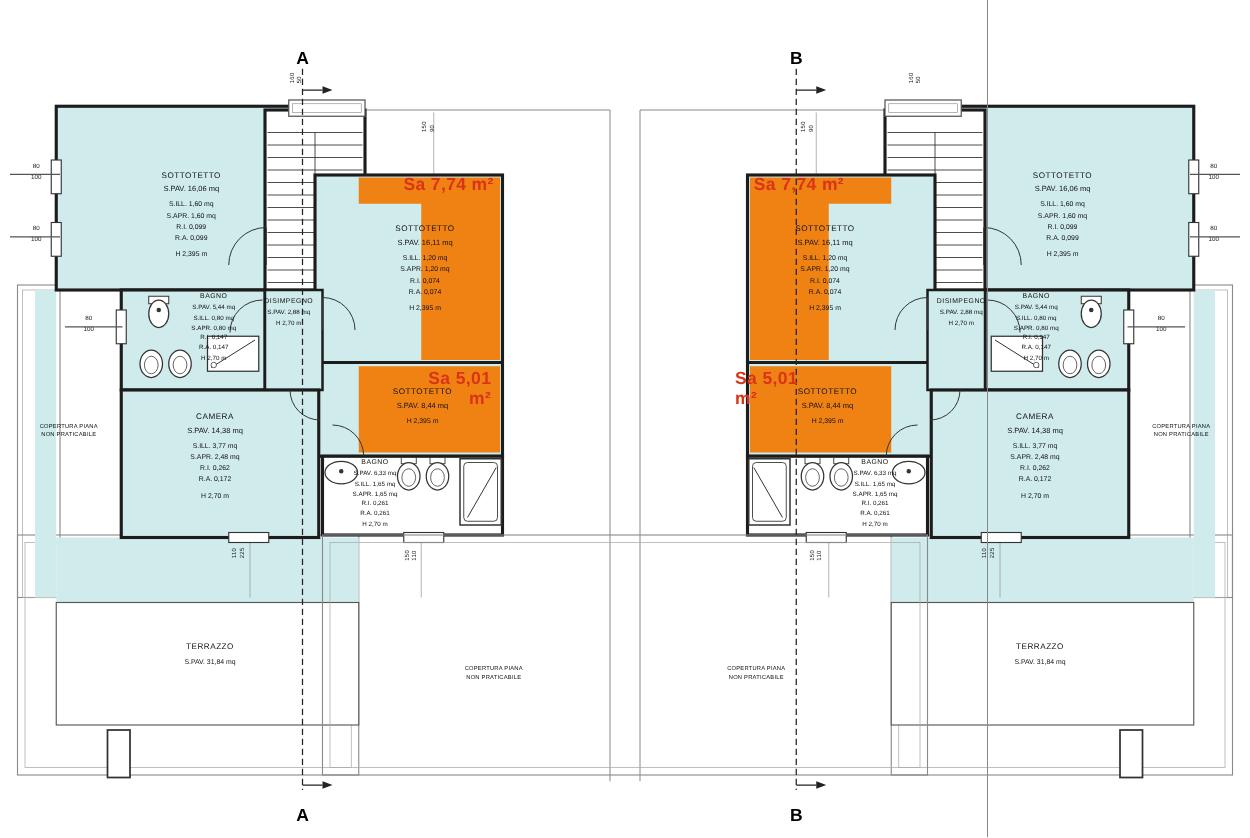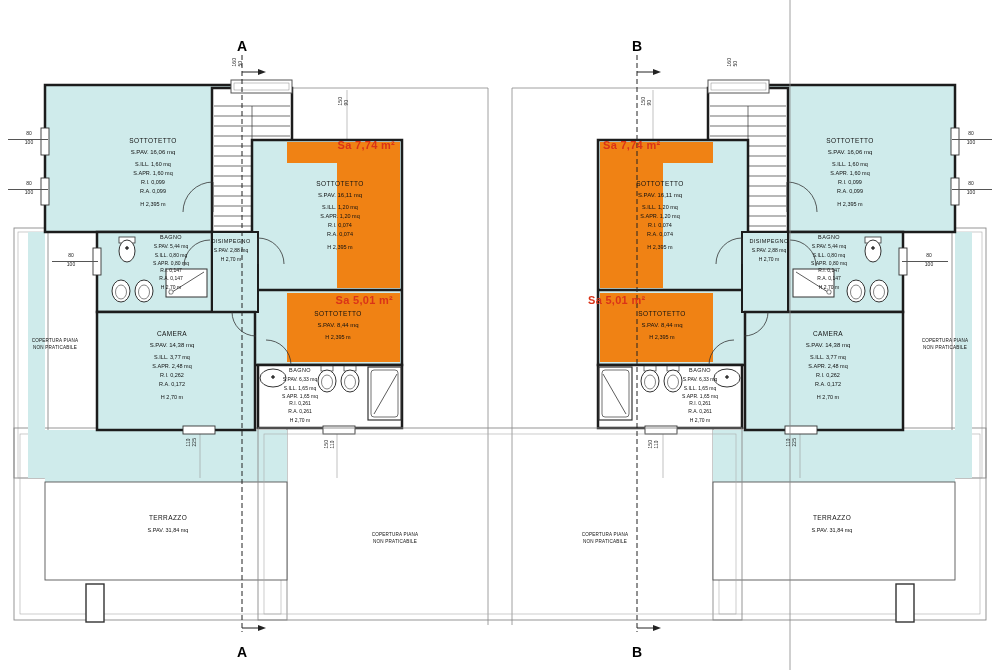--- a/index.html
+++ b/index.html
@@ -9,21 +9,21 @@
   .lbl{position:absolute;text-align:center;color:#111;}
   .lbl .t{font-size:6.5px;letter-spacing:.4px;margin-bottom:5px;font-weight:400;}
   .lbl .big{font-size:6px;margin-bottom:5px;}
   .lbl .d{font-size:5.5px;line-height:9px;}
   .lbl .h{margin-top:4px;font-size:5.5px;}
   .cmp .t{font-size:5.5px;margin-bottom:3px;}
   .cmp .big{font-size:5px;margin-bottom:3px;}
   .cmp .d{font-size:5px;line-height:7.5px;}
   .cmp .h{margin-top:2px;font-size:5px;}
   .tiny{font-size:4.6px;line-height:6.5px;letter-spacing:.2px;}
-  .sa{position:absolute;font-size:11px;font-weight:600;letter-spacing:.3px;}
+  .sa{position:absolute;font-size:14px;font-weight:600;letter-spacing:.3px;}
   .sec{position:absolute;font-size:14px;font-weight:700;color:#000;text-align:center;width:22px;}
   .dimh{position:absolute;width:26px;text-align:center;font-size:5px;line-height:9px;color:#222;}
   .hair{position:absolute;height:1px;background:#555;}
   .dimv{position:absolute;display:flex;flex-direction:row;gap:1px;}
   .dimv span{writing-mode:vertical-rl;transform:rotate(180deg);font-size:4.8px;color:#222;letter-spacing:.2px;}
 </style>
 </head>
 <body>
 
 <div id="canvas">

